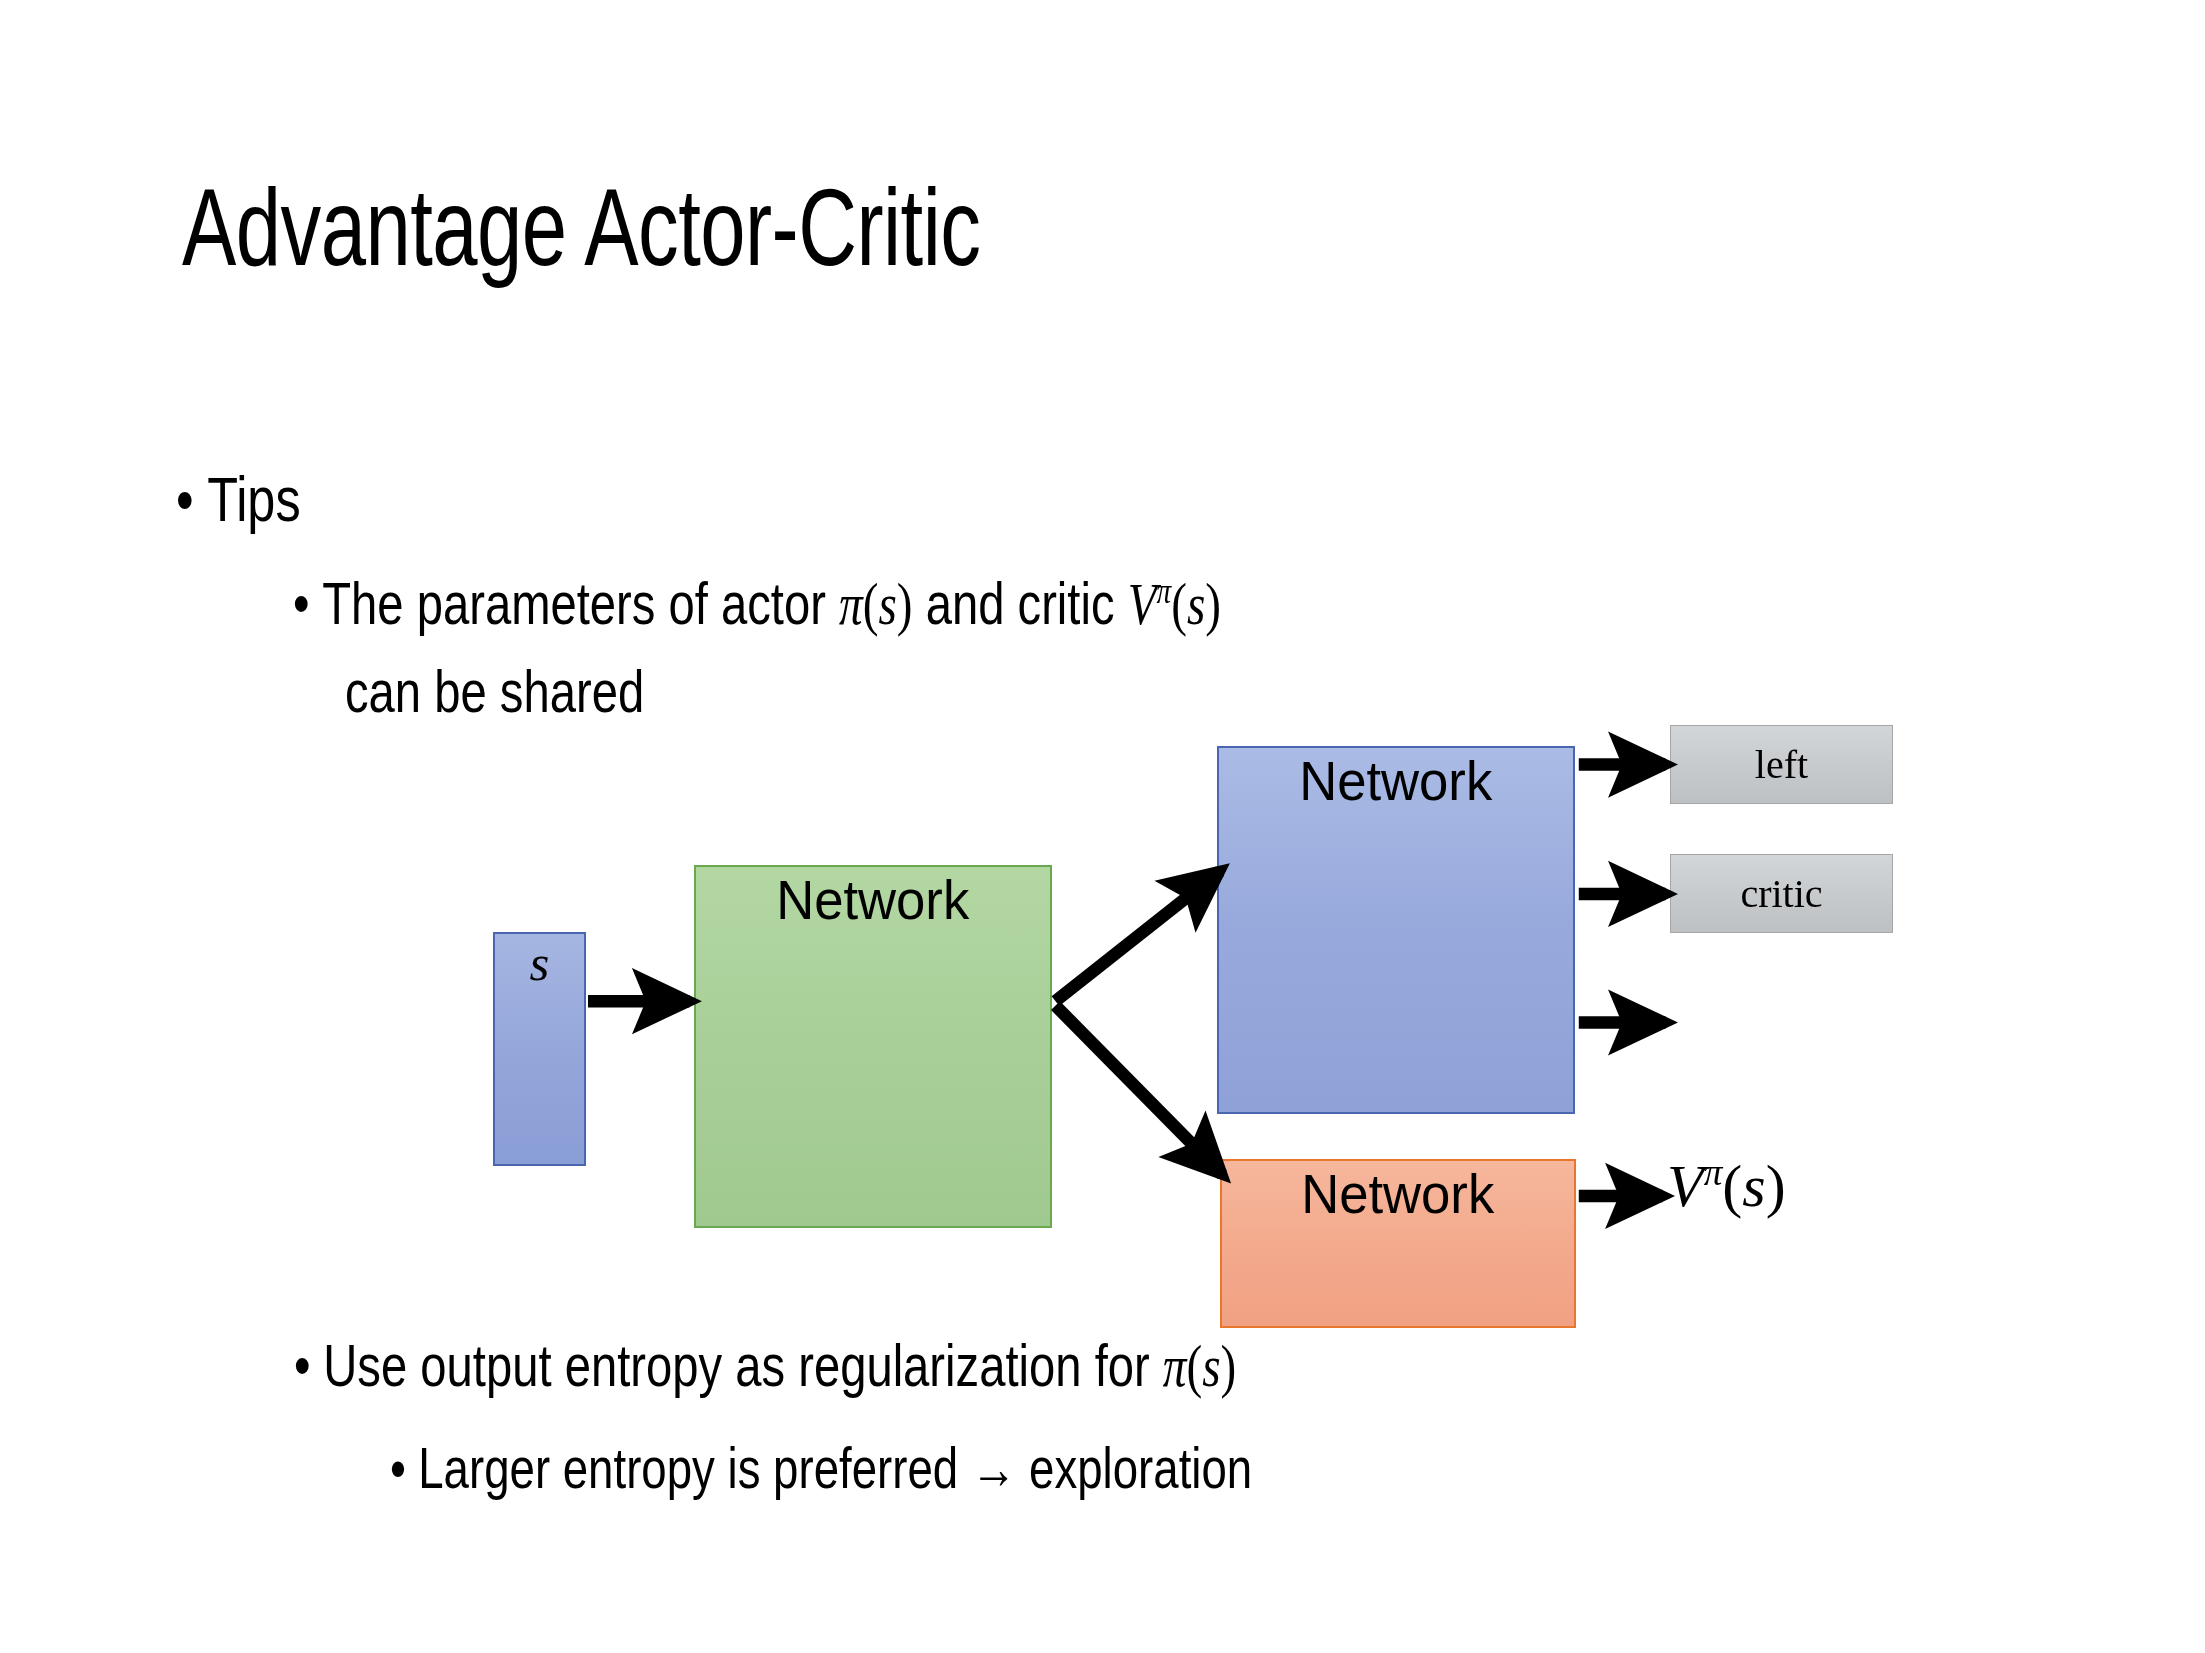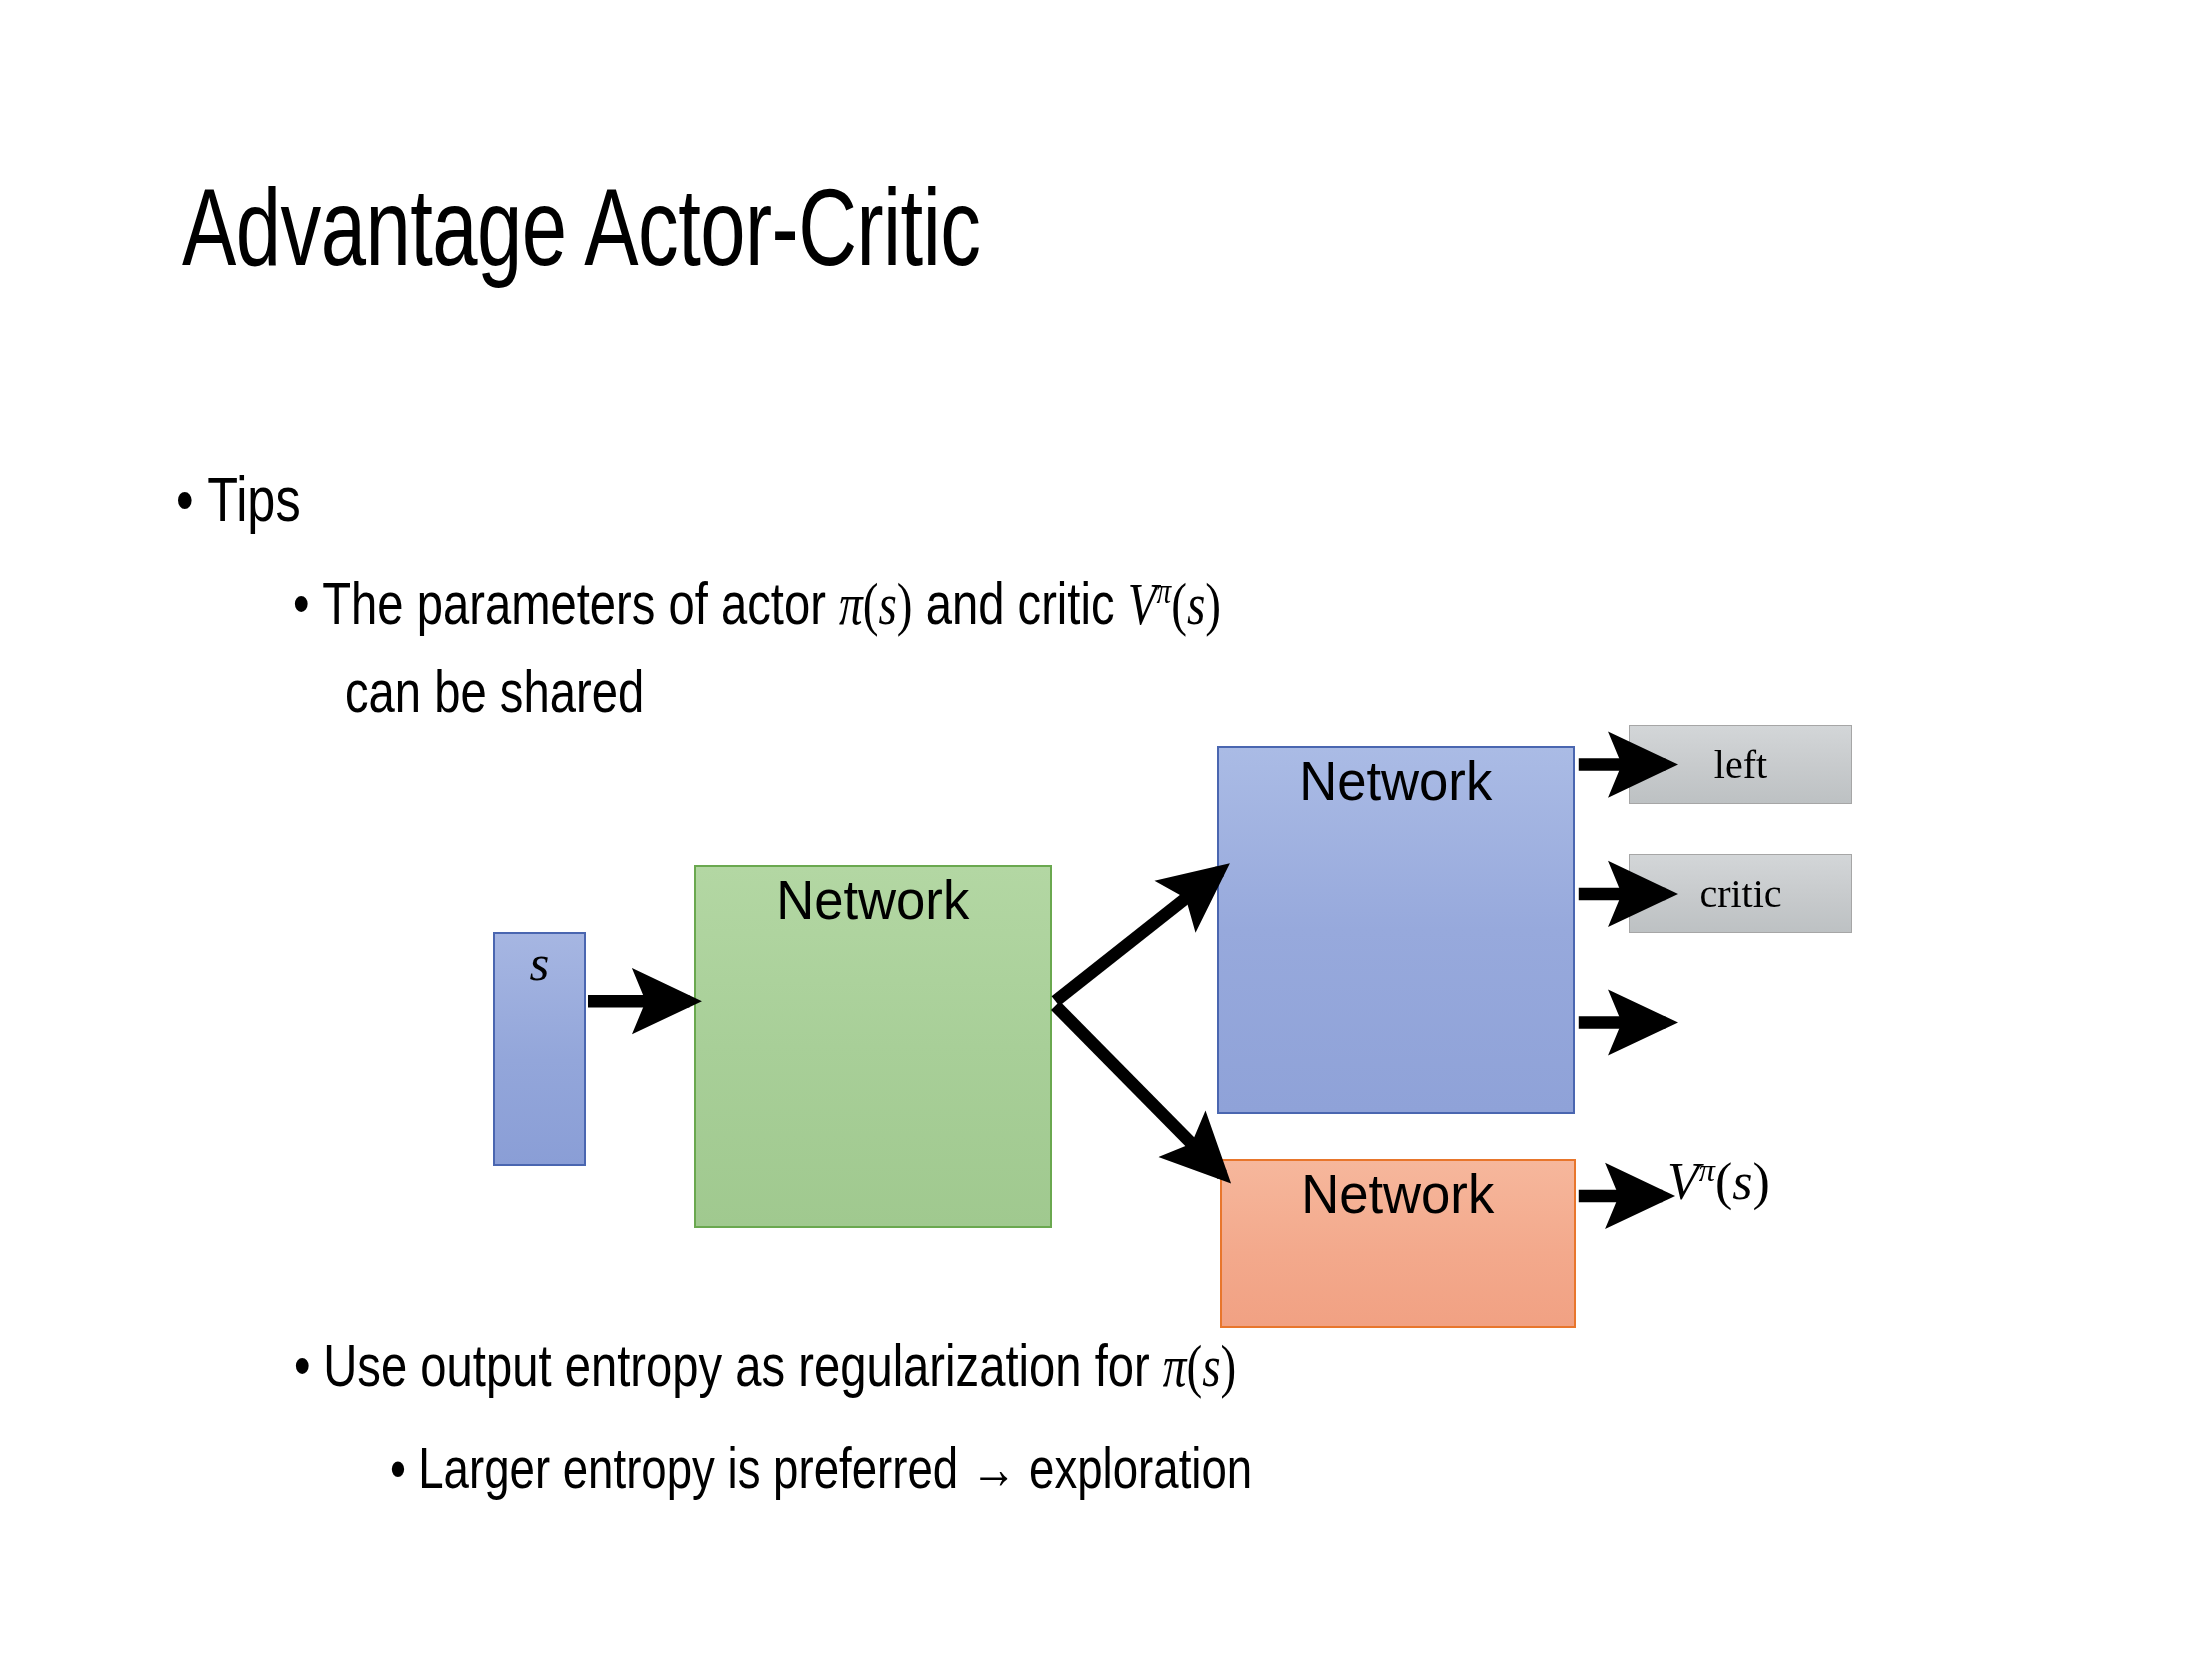--- a/index.html
+++ b/index.html
@@ -162,42 +162,42 @@
     border: 2.2px solid #e8762c;
   }
   #box-orange .lbl {
     font-size: 56px;
     transform: scaleX(0.94);
   }
 
   .action-box {
     position: absolute;
     box-sizing: border-box;
-    left: 1629px;
+    left: 1670px;
     width: 223px;
     height: 79px;
     background: linear-gradient(to bottom, #d3d6d8 0%, #c8cbcd 50%, #bdc1c3 100%);
     border: 1.5px solid #a6a6a6;
     display: flex;
     align-items: center;
     justify-content: center;
     font-family: "Liberation Serif", serif;
     font-size: 40px;
     color: #000;
   }
   #act-left  { top: 725px; }
   #act-right { top: 854px; }
   #act-fire  { top: 983px; }
 
   
   #vpi {
     position: absolute;
     left: 1667px;
     top: 1151px;
-    font-size: 52px;
+    font-size: 60px;
     white-space: nowrap;
   }
 
   
   #arrows {
     position: absolute;
     left: 0;
     top: 0;
     width: 2205px;
     height: 1654px;

